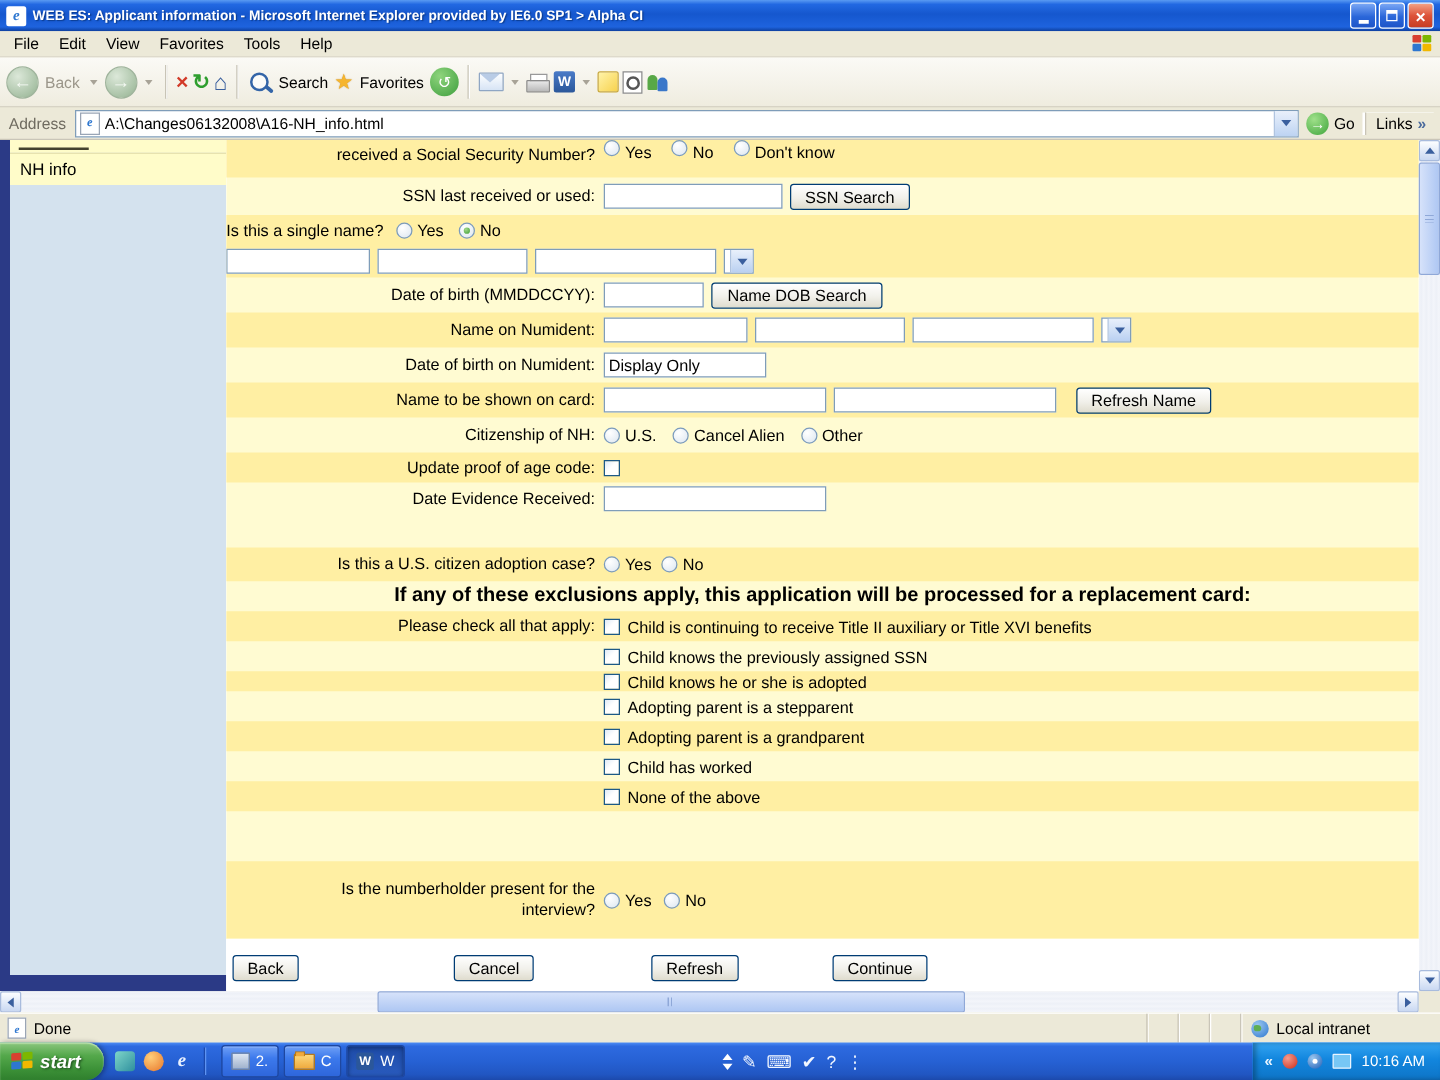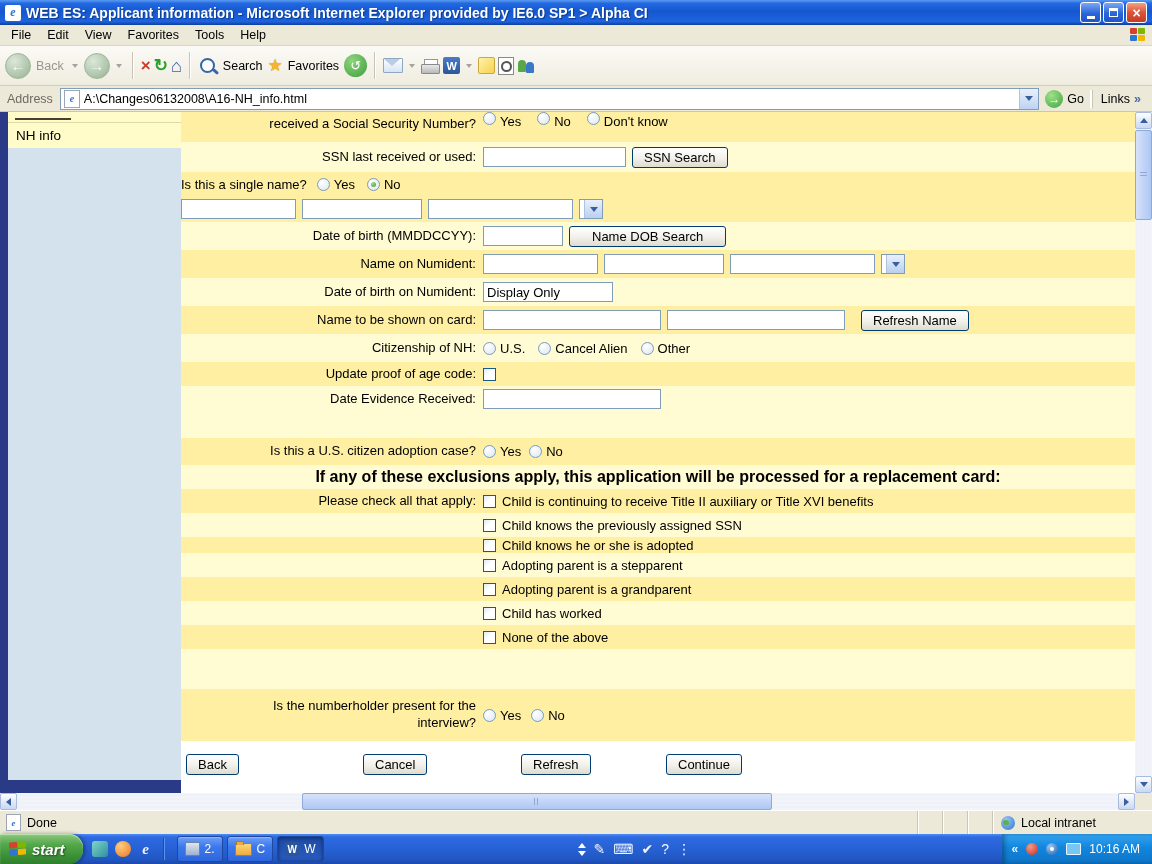--- a/index.html
+++ b/index.html
@@ -5,21 +5,21 @@
   html,body{margin:0;padding:0}
   body{width:1152px;height:864px;overflow:hidden;font-family:"Liberation Sans",sans-serif;font-size:13px;color:#000}
   .screen{position:relative;width:1152px;height:864px;background:#ECE9D8;overflow:hidden}
 
   
   .titlebar{position:absolute;left:0;top:0;width:100%;height:25px;box-sizing:border-box;
     background:linear-gradient(180deg,#5A9AF2 0%,#2268E2 14%,#1557CE 45%,#1E63DE 86%,#0D3E9C 100%);
     display:flex;align-items:center;padding:0 3px}
   .title-ico{width:16px;height:16px;margin:0 5px 0 2px;background:#fff;border-radius:2px;flex:none;
     display:flex;align-items:center;justify-content:center;font:bold italic 12px "Liberation Serif",serif;color:#2E77D0}
-  .title-text{flex:1;color:#fff;font-weight:bold;font-size:14px;white-space:nowrap;overflow:hidden;text-shadow:1px 1px 1px #0A3A8C}
+  .title-text{flex:1;color:#fff;font-weight:bold;font-size:11px;white-space:nowrap;overflow:hidden;text-shadow:1px 1px 1px #0A3A8C}
   .winbtns{display:flex;gap:2px;margin-right:2px}
   .wbtn{width:21px;height:21px;border-radius:3px;border:1px solid #fff;box-sizing:border-box;
     display:flex;align-items:center;justify-content:center;color:#fff;font-weight:bold}
   .wbtn.bl{background:linear-gradient(180deg,#7AA7F5,#2A66D9 55%,#1E55C8)}
   .wbtn.rd{background:linear-gradient(180deg,#F3A183,#DD5339 50%,#C63C22)}
   .minbar{width:8px;height:3px;background:#fff;margin-top:9px}
   .maxbox{width:9px;height:9px;border:1px solid #fff;border-top-width:3px;box-sizing:border-box}
   .closex{font-size:14px;line-height:14px}
 
   
@@ -326,21 +326,21 @@
                     </i>
                   </span>
               </div>
             </div>
           </div>
 
           <div class="frow" style="height:28px">
             <div class="flabel">Date of birth (MMDDCCYY):</div>
             <div class="fcontent">
               <input class="txt w80" style="">
-              <button class="xp-btn" style="padding:0 22px">Name DOB Search</button>
+              <button class="xp-btn" style="padding:0 12px">Name DOB Search</button>
             </div>
           </div>
 
           <div class="frow dark" style="height:28px">
             <div class="flabel">Name on Numident:</div>
             <div class="fcontent">
               <input class="txt w115" style="">
               <input class="txt w120" style="">
               <input class="txt w145" style="">
               <span class="combo">
@@ -464,21 +464,21 @@
           <div class="frow dark" style="height:24px">
             <div class="flabel"></div>
             <div class="fcontent">
                 <span class="chk"></span>
                 <span>None of the above</span>
               </div>
           </div>
 
           <div style="height:40px"></div>
 
-          <div class="frow dark" style="height:52px">
+          <div class="frow dark" style="height:62px">
             <div class="flabel">
               <div>Is the numberholder present for the</div>
               <div>interview?</div>
             </div>
             <div class="fcontent" style="gap:10px">
               <span class="opt">
                   <span class="radio"></span>
                   <span>Yes</span>
                 </span>
               <span class="opt">

